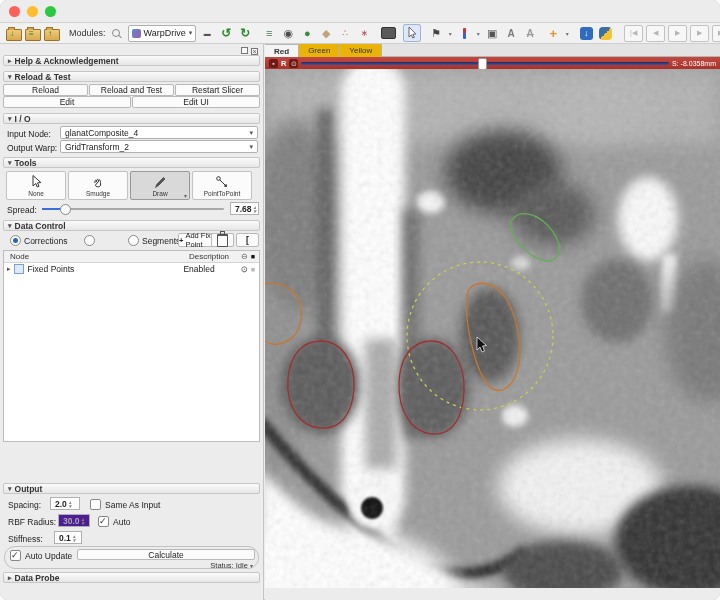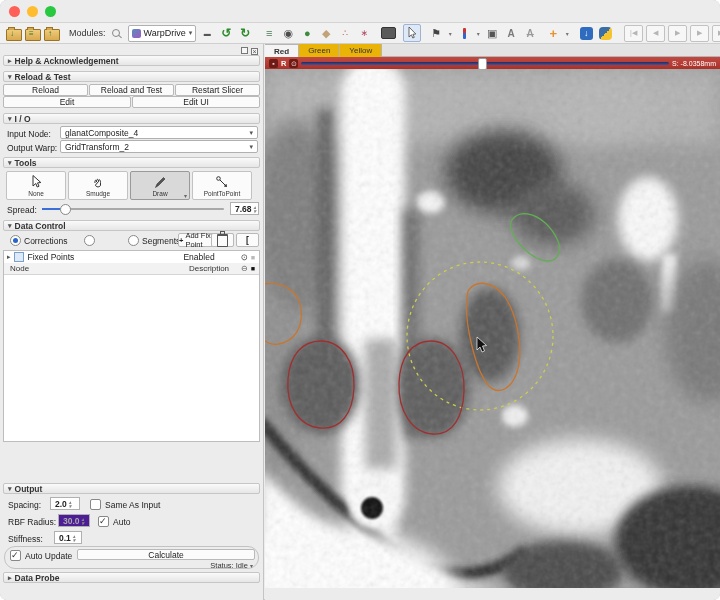--- a/index.html
+++ b/index.html
@@ -254,33 +254,33 @@
     <div class="smbtn" style="left:212px;top:189px;width:22px;left:212px;" hidden=""></div>
     <div class="smbtn" style="left:212px;top:189px;width:0px;border:none;background:none;"></div>
     <div class="smbtn" style="left:211px;top:189px;width:23px;">
         <span class="icon-trash"></span>
       </div>
     <div class="smbtn" style="left:236px;top:189px;width:23px;font-weight:bold;">
         <span>[</span>
       </div>
 
     <div class="abs" style="left:3px;top:206px;width:257px;height:192px;background:#fff;border:1px solid #bdbdbd;box-sizing:border-box;">
+      <div style="height:11px;background:#f2f2f2;border-bottom:1px solid #d5d5d5;display:flex;align-items:center;font-size:8px;color:#333;">
+        <span style="margin-left:6px;">Node</span>
+        <span style="margin-left:auto;">Description</span>
+        <span style="margin:0 3px 0 12px;color:#555;">⊖</span>
+        <span style="margin-right:4px;color:#111;font-size:7px;">■</span>
+      </div>
       <div style="height:12px;display:flex;align-items:center;font-size:8.5px;">
         <span style="margin-left:3px;font-size:7px;color:#555;">▸</span>
         <span style="width:8px;height:8px;border:1px solid #7aa0d0;background:#dfeaf8;margin:0 4px 0 3px;"></span>
         <span>Fixed Points</span>
         <span style="margin-left:auto;">Enabled</span>
         <span style="margin:0 3px 0 26px;color:#444;">⊙</span>
         <span style="margin-right:4px;color:#b9b9b9;font-size:7px;">■</span>
-      </div>
-      <div style="height:11px;background:#f2f2f2;border-bottom:1px solid #d5d5d5;display:flex;align-items:center;font-size:8px;color:#333;">
-        <span style="margin-left:6px;">Node</span>
-        <span style="margin-left:auto;">Description</span>
-        <span style="margin:0 3px 0 12px;color:#555;">⊖</span>
-        <span style="margin-right:4px;color:#111;font-size:7px;">■</span>
       </div>
     </div>
 
     <div class="sechdr" style="top:439px;">
       <span class="tri">▾</span>
       <span>Output</span>
     </div>
     <span class="lbl" style="left:8px;top:456px;">Spacing:</span>
     <div class="spinbox" style="left:50px;top:453px;width:30px;">
       <span>2.0</span>

